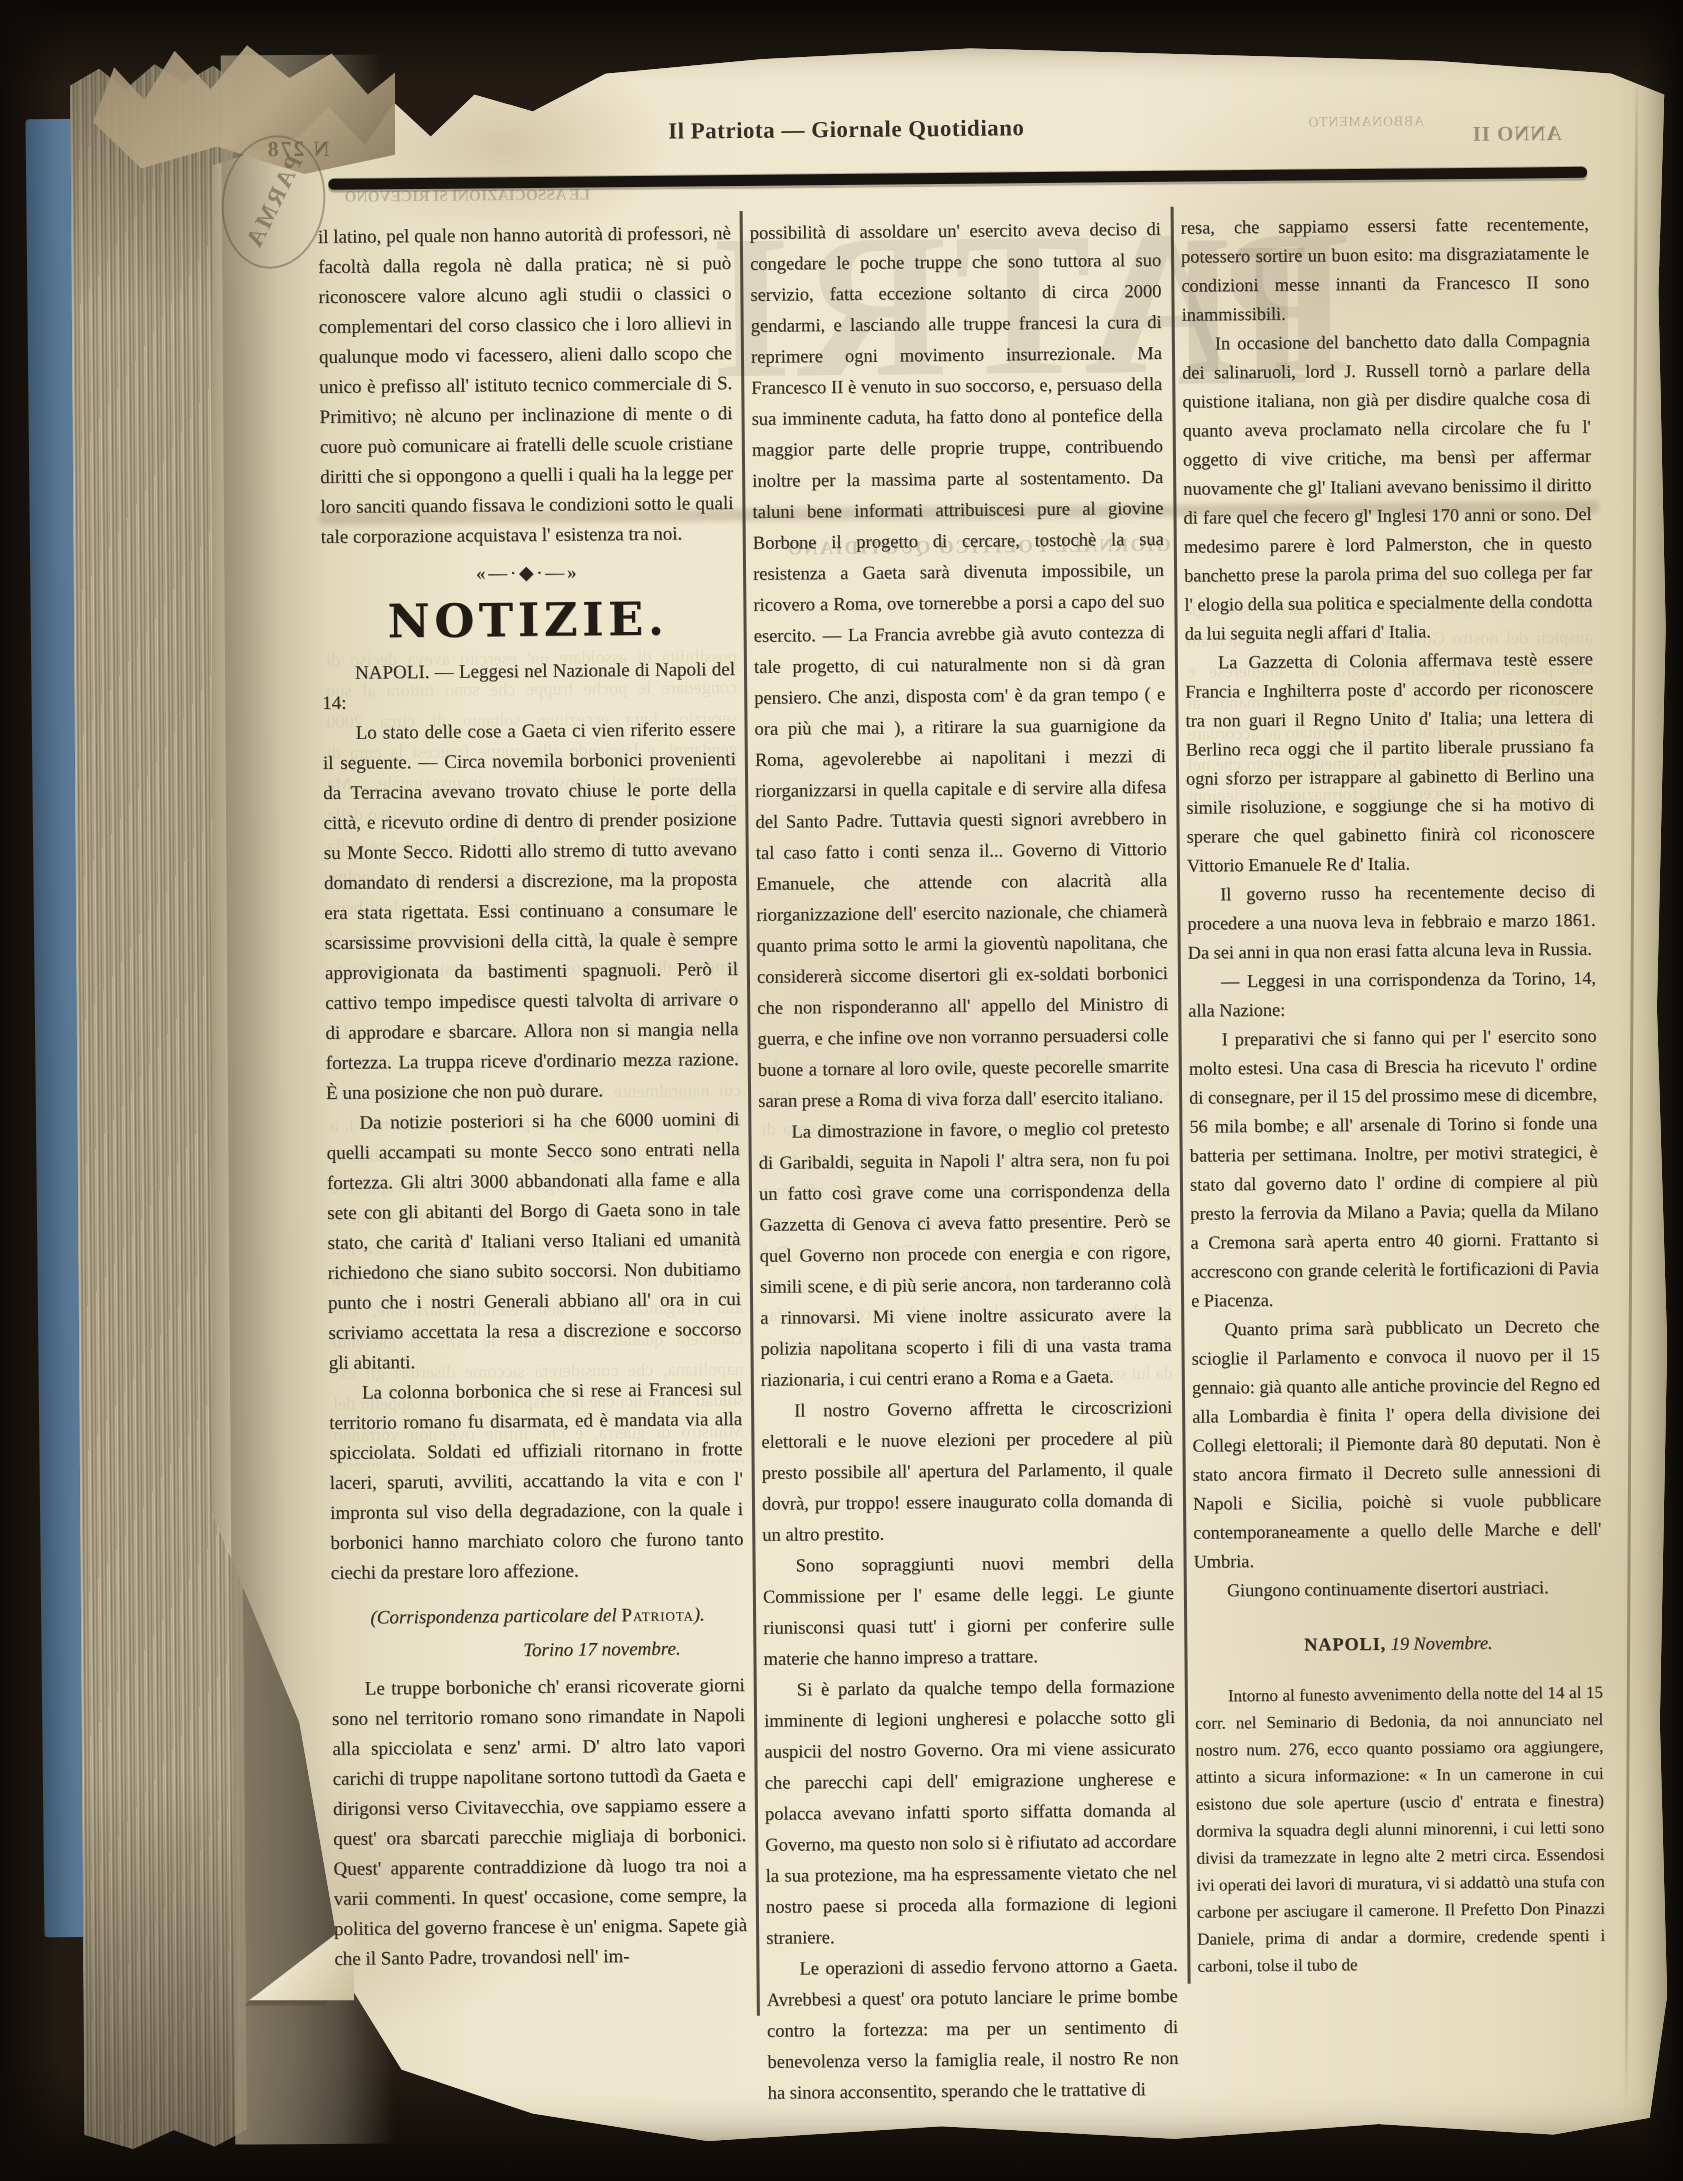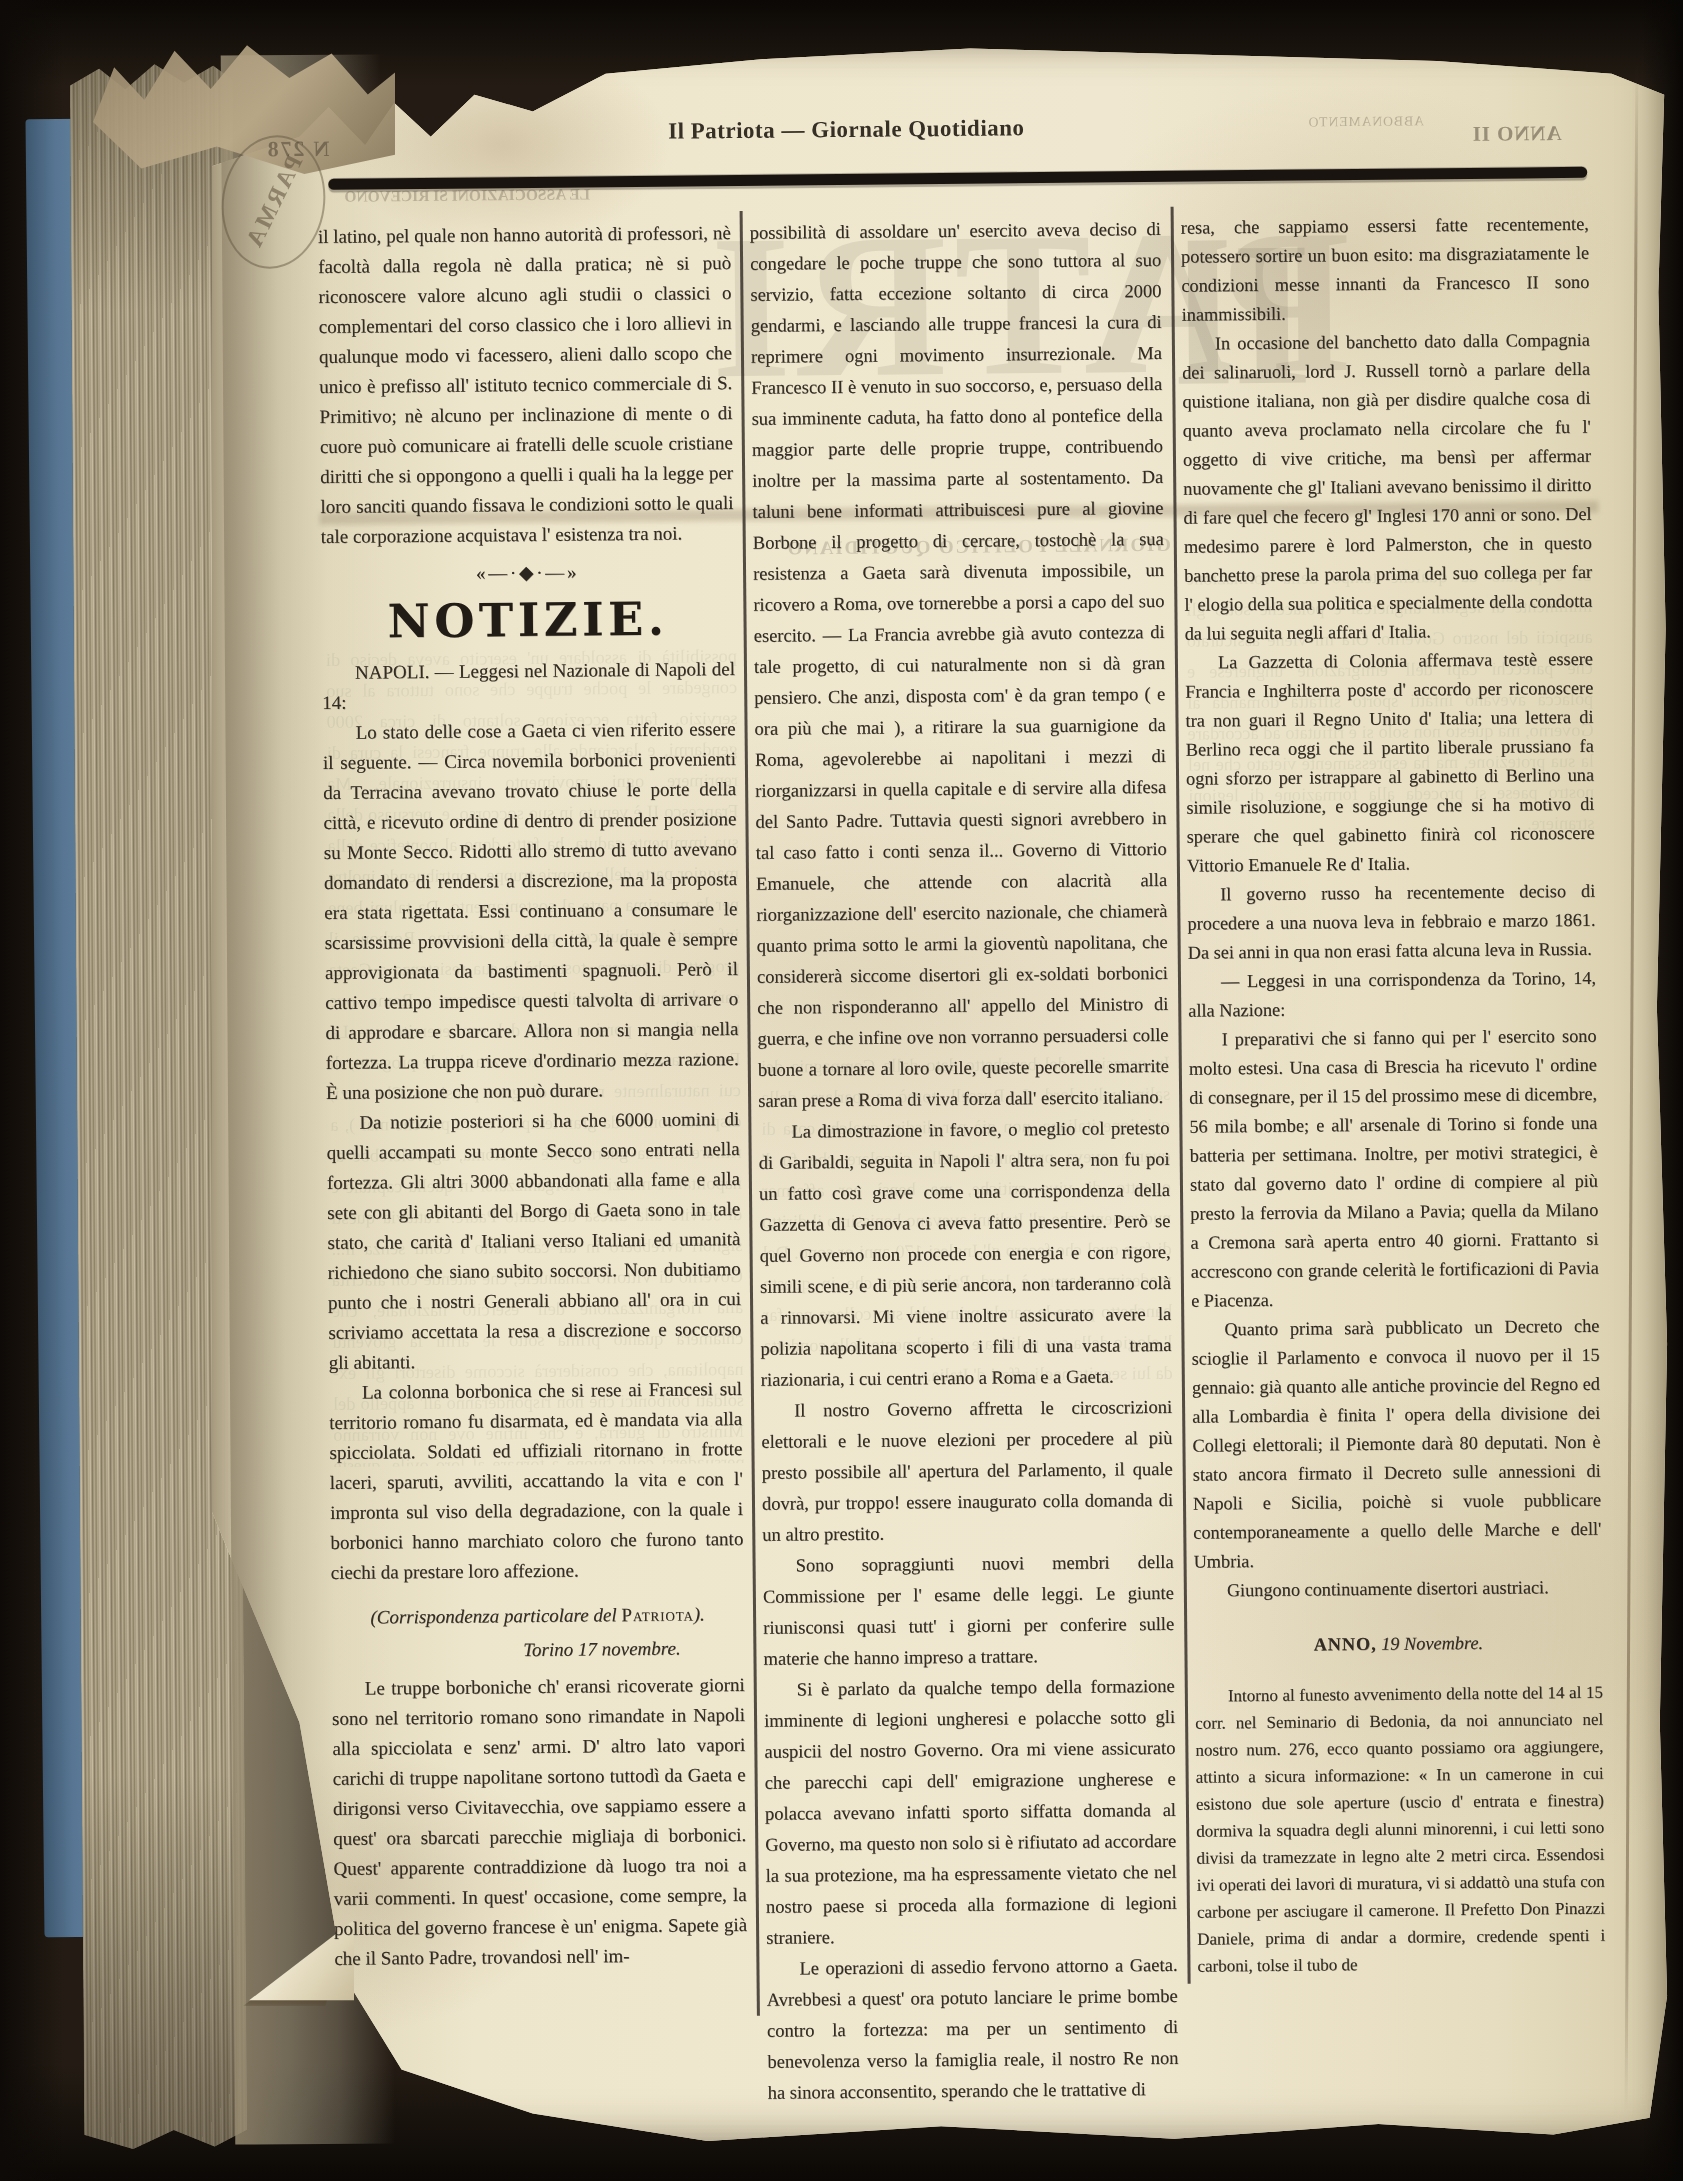--- a/index.html
+++ b/index.html
@@ -158,19 +158,19 @@
 
     <div class="col c3">
       <p>resa, che sappiamo essersi fatte recentemente, potessero sortire un buon esito: ma disgraziatamente le condizioni messe innanti da Francesco II sono inammissibili.</p>
       <p class="ind">In occasione del banchetto dato dalla Compagnia dei salinaruoli, lord J. Russell tornò a parlare della quistione italiana, non già per disdire qualche cosa di quanto aveva proclamato nella circolare che fu l' oggetto di vive critiche, ma bensì per affermar nuovamente che gl' Italiani avevano benissimo il diritto di fare quel che fecero gl' Inglesi 170 anni or sono. Del medesimo parere è lord Palmerston, che in questo banchetto prese la parola prima del suo collega per far l' elogio della sua politica e specialmente della condotta da lui seguita negli affari d' Italia.</p>
       <p class="ind">La Gazzetta di Colonia affermava testè essere Francia e Inghilterra poste d' accordo per riconoscere tra non guari il Regno Unito d' Italia; una lettera di Berlino reca oggi che il partito liberale prussiano fa ogni sforzo per istrappare al gabinetto di Berlino una simile risoluzione, e soggiunge che si ha motivo di sperare che quel gabinetto finirà col riconoscere Vittorio Emanuele Re d' Italia.</p>
       <p class="ind">Il governo russo ha recentemente deciso di procedere a una nuova leva in febbraio e marzo 1861. Da sei anni in qua non erasi fatta alcuna leva in Russia.</p>
       <p class="ind">— Leggesi in una corrispondenza da Torino, 14, alla Nazione:</p>
       <p class="ind">I preparativi che si fanno qui per l' esercito sono molto estesi. Una casa di Brescia ha ricevuto l' ordine di consegnare, per il 15 del prossimo mese di dicembre, 56 mila bombe; e all' arsenale di Torino si fonde una batteria per settimana. Inoltre, per motivi strategici, è stato dal governo dato l' ordine di compiere al più presto la ferrovia da Milano a Pavia; quella da Milano a Cremona sarà aperta entro 40 giorni. Frattanto si accrescono con grande celerità le fortificazioni di Pavia e Piacenza.</p>
       <p class="ind">Quanto prima sarà pubblicato un Decreto che scioglie il Parlamento e convoca il nuovo per il 15 gennaio: già quanto alle antiche provincie del Regno ed alla Lombardia è finita l' opera della divisione dei Collegi elettorali; il Piemonte darà 80 deputati. Non è stato ancora firmato il Decreto sulle annessioni di Napoli e Sicilia, poichè si vuole pubblicare contemporaneamente a quello delle Marche e dell' Umbria.</p>
       <p class="ind">Giungono continuamente disertori austriaci.</p>
-      <p class="parma-head"><span class="b">ANNO,</span><span class="i"> 19 Novembre.</span></p>
+      <p class="parma-head"><span class="b">NAPOLI,</span><span class="i"> 19 Novembre.</span></p>
       <p class="ind small-par">Intorno al funesto avvenimento della notte del 14 al 15 corr. nel Seminario di Bedonia, da noi annunciato nel nostro num. 276, ecco quanto possiamo ora aggiungere, attinto a sicura informazione: « In un camerone in cui esistono due sole aperture (uscio d' entrata e finestra) dormiva la squadra degli alunni minorenni, i cui letti sono divisi da tramezzate in legno alte 2 metri circa. Essendosi ivi operati dei lavori di muratura, vi si addattò una stufa con carbone per asciugare il camerone. Il Prefetto Don Pinazzi Daniele, prima di andar a dormire, credende spenti i carboni, tolse il tubo de</p>
     </div>
 
   </div>
 </div>
 
 
 </body></html>

